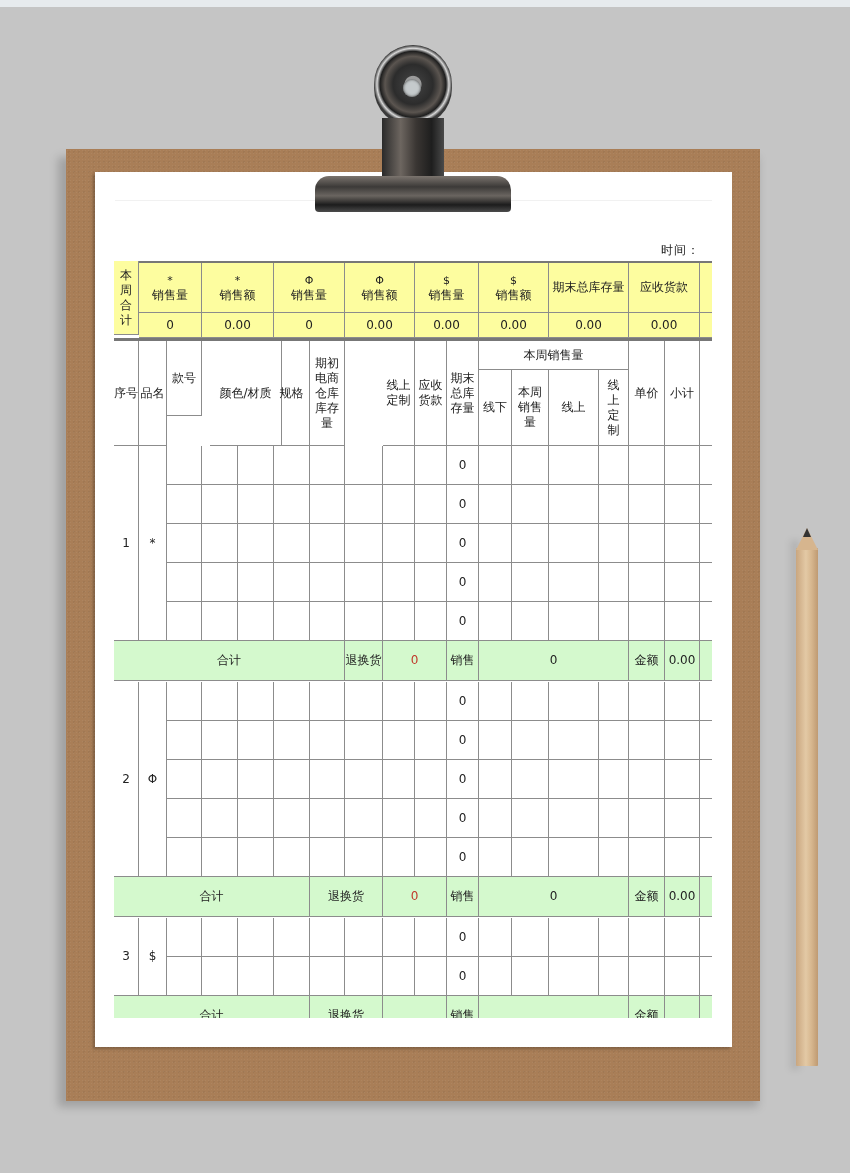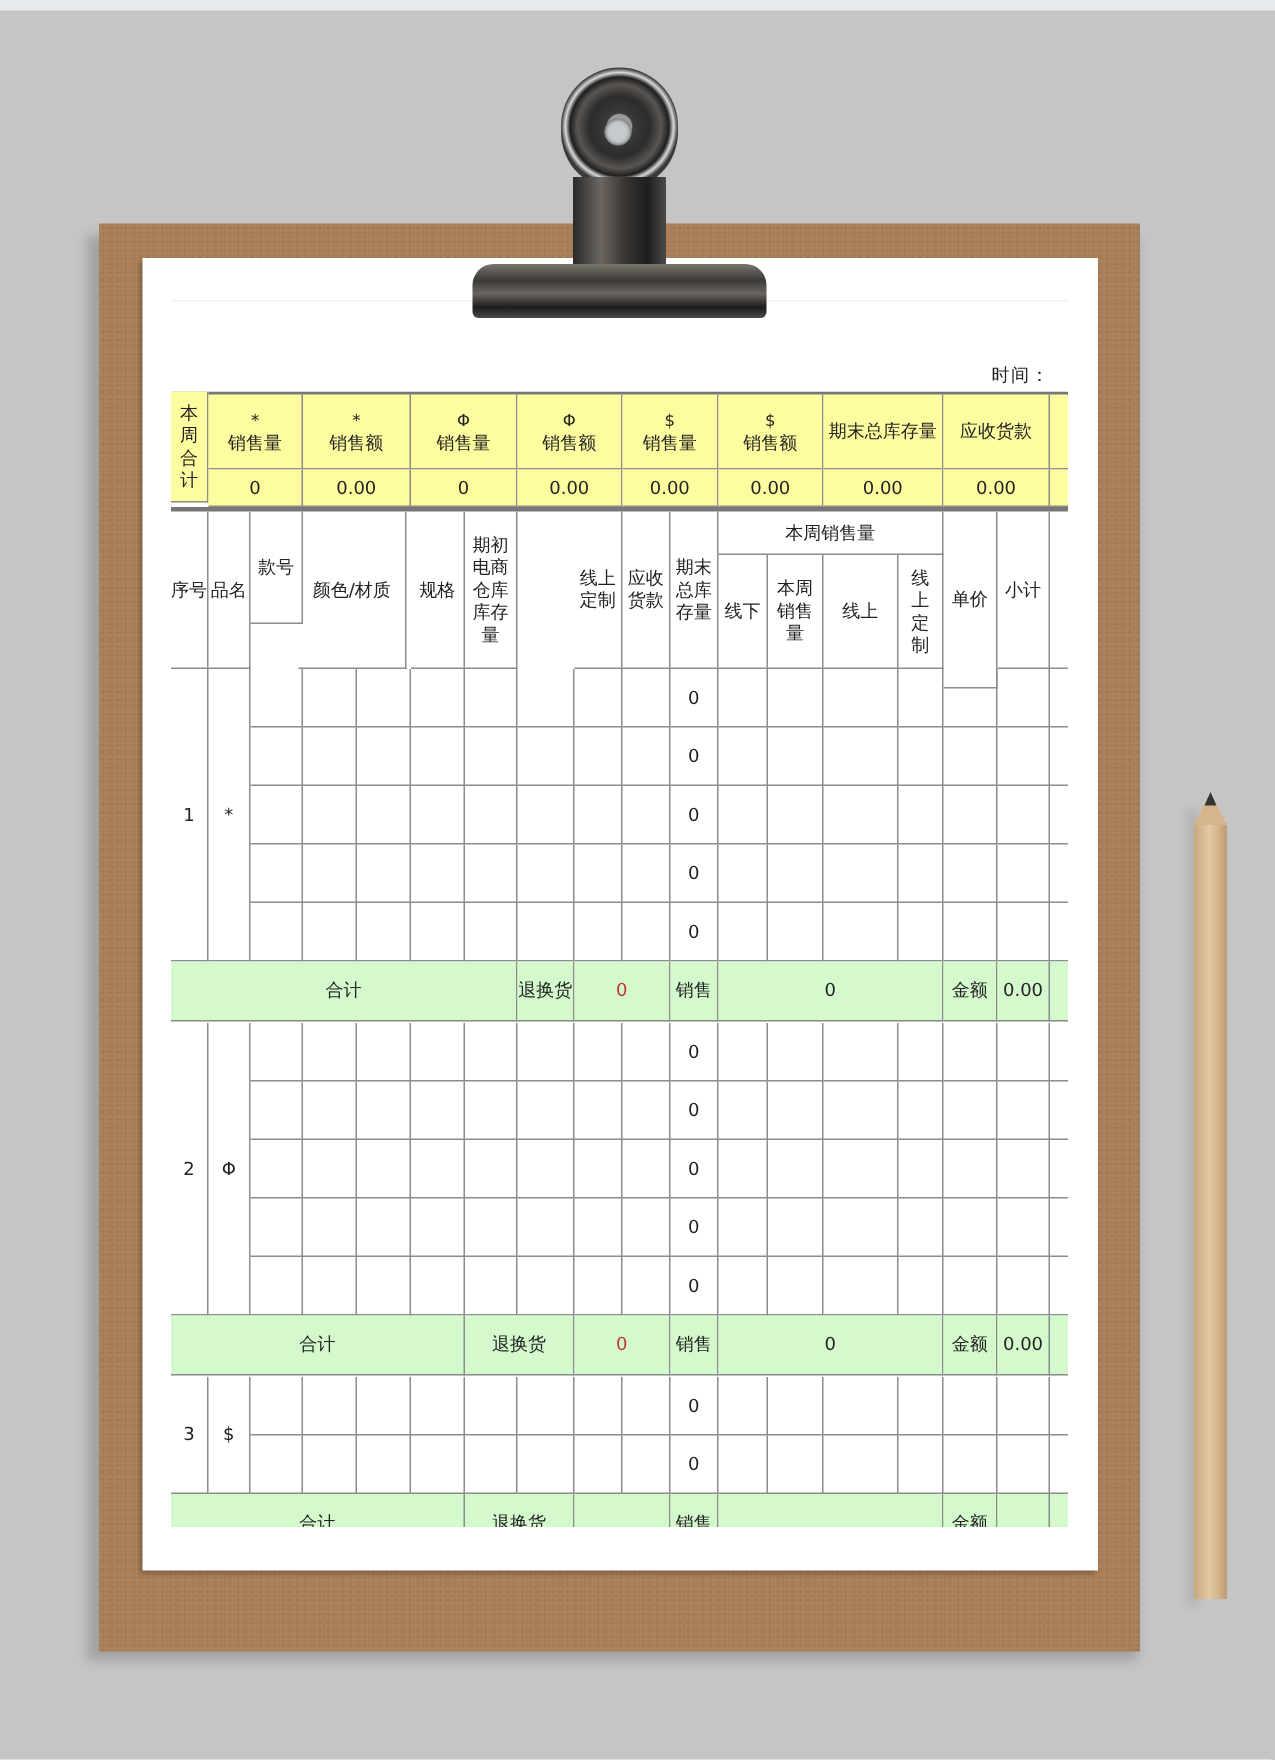--- a/index.html
+++ b/index.html
@@ -103,32 +103,32 @@
           <span class="">应收货款</span>
         </div>
       </div>
       <div class="cell y" style="left: 515px; top: 52px; width: 71px; height: 25px;">0.00</div>
       <div class="cell y" style="left: 586px; top: 2px; width: 60px; height: 50px;"></div>
       <div class="cell y" style="left: 586px; top: 52px; width: 60px; height: 25px;"></div>
       <div class="thick-top" style="top: 77px; width: 598px;"></div>
       <div class="cell " style="left: 0px; top: 80px; width: 25px; height: 105px;">序号</div>
       <div class="cell " style="left: 25px; top: 80px; width: 28px; height: 105px;">品名</div>
       <div class="cell " style="left: 53px; top: 80px; width: 35px; height: 75px;">款号</div>
-      <div class="cell " style="left: 85px; top: 80px; width: 72px; height: 105px;">颜色/材质</div>
+      <div class="cell " style="left: 96px; top: 80px; width: 72px; height: 105px;">颜色/材质</div>
       <div class="cell " style="left: 160px; top: 80px; width: 36px; height: 105px;">规格</div>
       <div class="cell " style="left: 196px; top: 80px; width: 35px; height: 105px; padding: 0px 4px;">期初电商仓库库存量</div>
       <div class="cell " style="left: 269px; top: 80px; width: 32px; height: 105px; padding: 0px 2px;">线上定制</div>
       <div class="cell " style="left: 301px; top: 80px; width: 32px; height: 105px; padding: 0px 2px;">应收货款</div>
       <div class="cell " style="left: 333px; top: 80px; width: 32px; height: 105px; padding: 0px 2px;">期末总库存量</div>
       <div class="cell " style="left: 365px; top: 80px; width: 150px; height: 29px;">本周销售量</div>
       <div class="cell " style="left: 365px; top: 109px; width: 33px; height: 76px; padding: 0px 3px;">线下</div>
       <div class="cell " style="left: 398px; top: 109px; width: 37px; height: 76px; padding: 0px 3px;">本周销售量</div>
       <div class="cell " style="left: 435px; top: 109px; width: 50px; height: 76px; padding: 0px 3px;">线上</div>
       <div class="cell " style="left: 485px; top: 109px; width: 30px; height: 76px; padding: 0px 3px;">线上定制</div>
-      <div class="cell " style="left: 515px; top: 80px; width: 36px; height: 118px;">单价</div>
+      <div class="cell " style="left: 515px; top: 80px; width: 36px; height: 105px;">单价</div>
       <div class="cell " style="left: 551px; top: 80px; width: 35px; height: 105px;">小计</div>
       <div class="cell " style="left: 586px; top: 80px; width: 60px; height: 105px;"></div>
       <div class="cell " style="left: 0px; top: 185px; width: 25px; height: 195px;">1</div>
       <div class="cell " style="left: 25px; top: 185px; width: 28px; height: 195px;">*</div>
       <div class="cell " style="left: 53px; top: 185px; width: 35px; height: 39px;"></div>
       <div class="cell " style="left: 88px; top: 185px; width: 36px; height: 39px;"></div>
       <div class="cell " style="left: 124px; top: 185px; width: 36px; height: 39px;"></div>
       <div class="cell " style="left: 160px; top: 185px; width: 36px; height: 39px;"></div>
       <div class="cell " style="left: 196px; top: 185px; width: 35px; height: 39px;"></div>
       <div class="cell " style="left: 231px; top: 185px; width: 38px; height: 39px;"></div>

